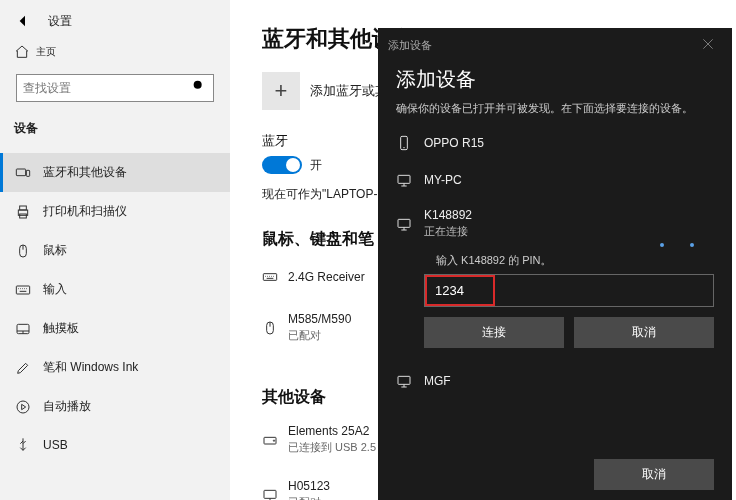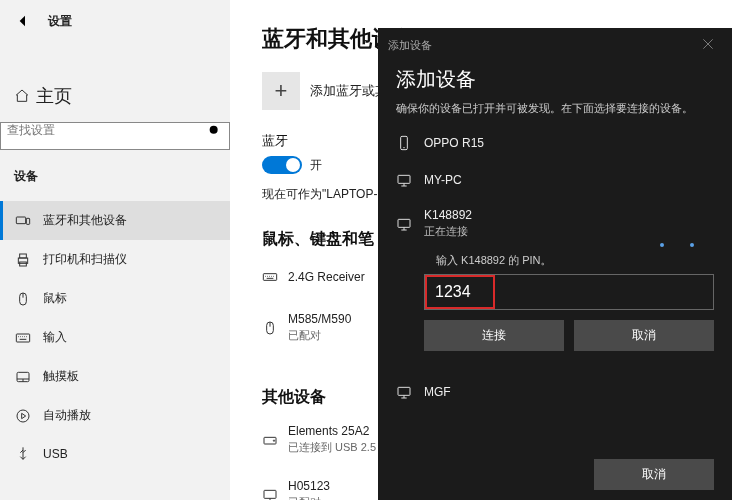--- a/index.html
+++ b/index.html
@@ -1,25 +1,25 @@
 <!DOCTYPE html>
 <html><head>
 <meta charset="utf-8">
 <style>
 * { margin: 0; padding: 0; box-sizing: border-box; font-family: "Microsoft YaHei", "Segoe UI", sans-serif; }
 body { width: 736px; height: 500px; overflow: hidden; background: #fff; position: relative; }
 
 .window { display: flex; width: 100%; height: 100%; }
 .sidebar { width: 230px; background: #f2f2f2; padding: 8px 0; }
-.sidebar .topbar { display: flex; align-items: center; padding: 4px 14px 8px 14px; font-weight: bold; }
+.sidebar .topbar { display: flex; align-items: center; padding: 4px 14px 8px 14px; }
 .sidebar .topbar .back { width: 18px; height: 18px; display:flex; align-items:center; justify-content:center; color:#333; }
 .sidebar .topbar .title { font-size: 12px; margin-left: 16px; color:#222; }
-.sidebar .home-row { display:flex; align-items:center; padding: 6px 14px; font-size:18px; color:#222; cursor:pointer;margin-top:40px; }
+.sidebar .home-row { display:flex; align-items:center; padding: 6px 14px; font-size:10px; color:#222; cursor:pointer; }
 .sidebar .home-row .icon-slot { width:22px; display:flex; }
-.sidebar .search-box { margin: 8px 0; border:1px solid #888; background:#fff; height:28px; display:flex; align-items:flex-start; padding:0 6px; }
+.sidebar .search-box { margin: 8px 16px; border:1px solid #888; background:#fff; height:28px; display:flex; align-items:center; padding:0 6px; }
 .sidebar .search-box input { flex:1; border:none; outline:none; font-size:12px; background:transparent; }
 .sidebar .search-box .search-icon { color:#555; }
 .sidebar .section-label { font-size:12px; font-weight:600; padding: 10px 14px 16px 14px; color:#222; }
 .sidebar .nav-list { list-style:none; }
 .sidebar .nav-item { display:flex; align-items:center; padding: 11px 14px 11px 12px; font-size:12px; color:#222; cursor:pointer; border-left:3px solid transparent; }
 .sidebar .nav-item.active { background:#dedede; border-left:3px solid #0078d7; }
 .sidebar .nav-item .icon-slot { width:22px; display:flex; align-items:center; }
 .sidebar .nav-item .label { margin-left:6px; }
 
 .main { flex:1; background:#fff; padding: 24px 0 0 32px; position:relative; overflow:hidden; }
@@ -50,23 +50,23 @@
 .modal .m-item { display:flex; align-items:center; padding:10px 0; cursor:pointer; }
 .modal .m-item .icon-slot { width:28px; display:flex; align-items:center; justify-content:flex-start; padding-top:1px; }
 .modal .m-item .primary { font-size:12px; color:#eee; }
 .modal .m-item .secondary { font-size:11px; color:#bbb; margin-top:2px; }
 .modal .pin-block { padding: 0 0 8px 28px; position:relative; }
 .modal .pin-label { font-size:11px; color:#ccc; margin:4px 0 6px 12px; }
 .modal .pin-dots { position:absolute; right:20px; top:-10px; display:flex; gap:26px; }
 .modal .pin-dots span { width:4px; height:4px; border-radius:50%; background:#5aa0e6; }
 .modal .pin-input-wrap { border:2px solid #d92a2a; padding:2px; width:70px; }
 .modal .pin-input-full { border:1px solid #666; display:flex; }
-.modal .pin-input-cell { padding:4px 6px; color:#fff; font-size:16px; }
+.modal .pin-input-cell { padding:4px 6px; color:#fff; font-size:13px; }
 .modal .pin-rest { flex:1; border:none; }
-.modal .btn-row { display:flex; gap:10px; margin:10px 0 14px 0;border-radius:14px; }
+.modal .btn-row { display:flex; gap:10px; margin:10px 0 6px 0;border-radius:14px; }
 .modal .btn { flex:1; background:#4a4a4a; color:#fff; text-align:center; padding:7px 0; font-size:12px; cursor:pointer; }
 .modal .footer-btn-row { position:absolute; bottom:10px; right:18px; }
 .modal .footer-btn-row .btn { width:120px; }
 
 svg { width:16px; height:16px; }
 .icon-slot svg { stroke:#333; fill:none; stroke-width:1.5; }
 .modal .icon-slot svg { stroke:#ddd; }
 </style>
 </head>
 <body>
@@ -136,20 +136,28 @@
         <span class="label">输入</span>
       </li>
       <li class="nav-item">
         <span class="icon-slot">
             <svg viewBox="0 0 24 24">
               <rect x="3" y="5" width="18" height="14" rx="2"></rect>
               <path d="M3 15 H21 M12 15 V19"></path>
             </svg>
           </span>
         <span class="label">触摸板</span>
+      </li>
+      <li class="nav-item">
+        <span class="icon-slot">
+            <svg viewBox="0 0 24 24">
+              <path d="M4 20 L8 19 L19 8 L16 5 L5 16 Z"></path>
+            </svg>
+          </span>
+        <span class="label">笔和 Windows Ink</span>
       </li>
       <li class="nav-item">
         <span class="icon-slot">
             <svg viewBox="0 0 24 24">
               <circle cx="12" cy="12" r="9"></circle>
               <path d="M10 8 L16 12 L10 16 Z"></path>
             </svg>
           </span>
         <span class="label">自动播放</span>
       </li>

